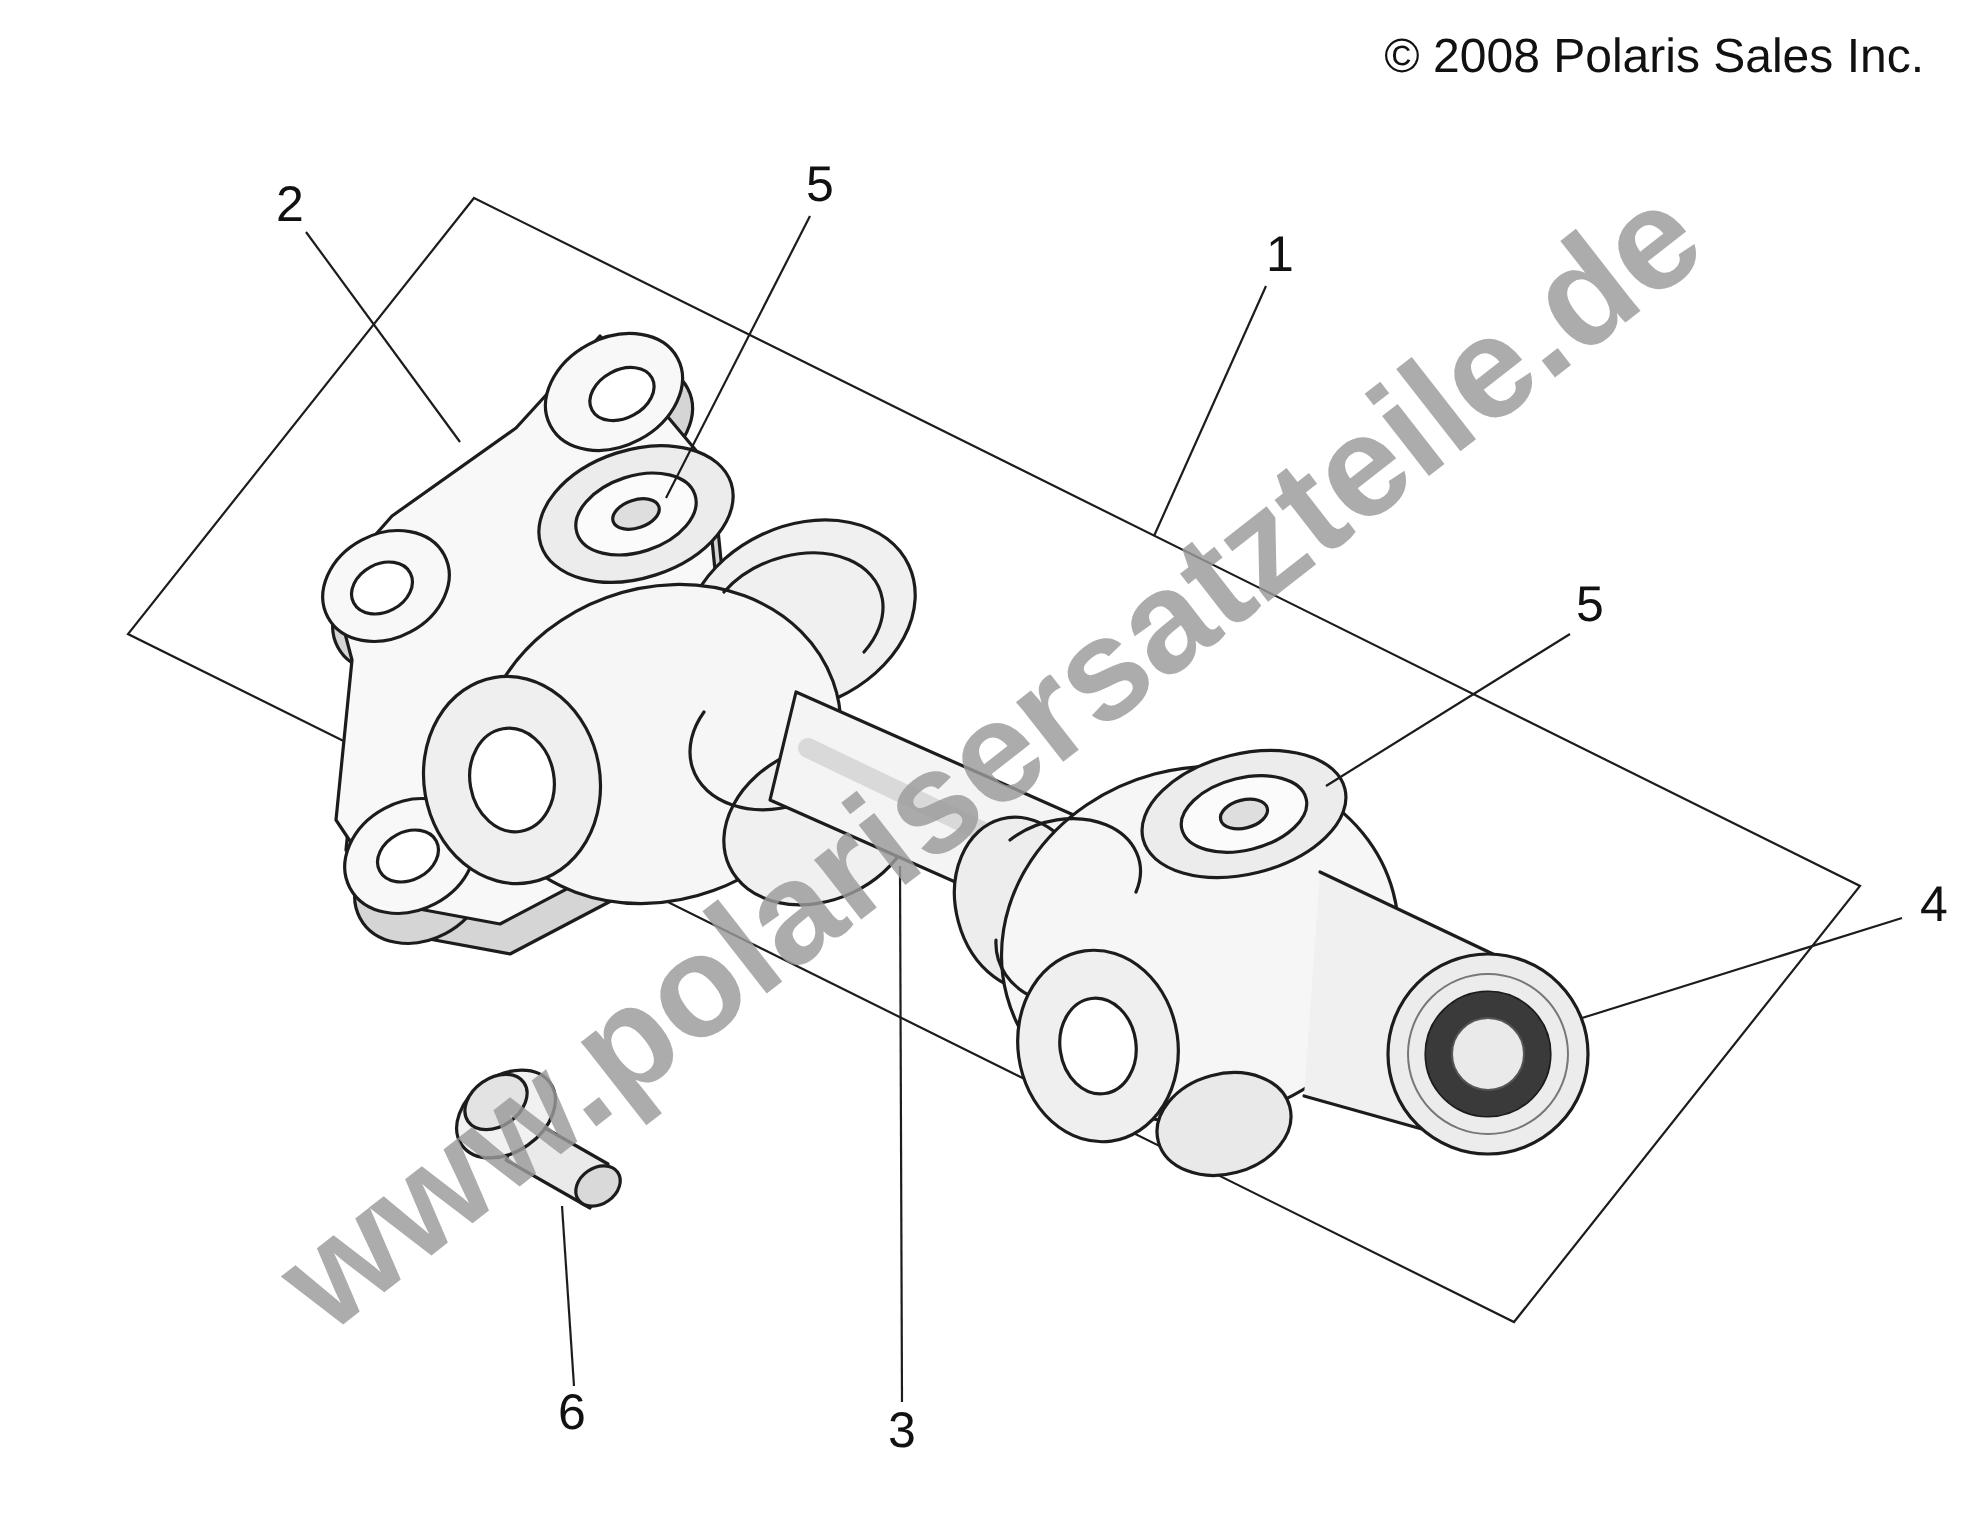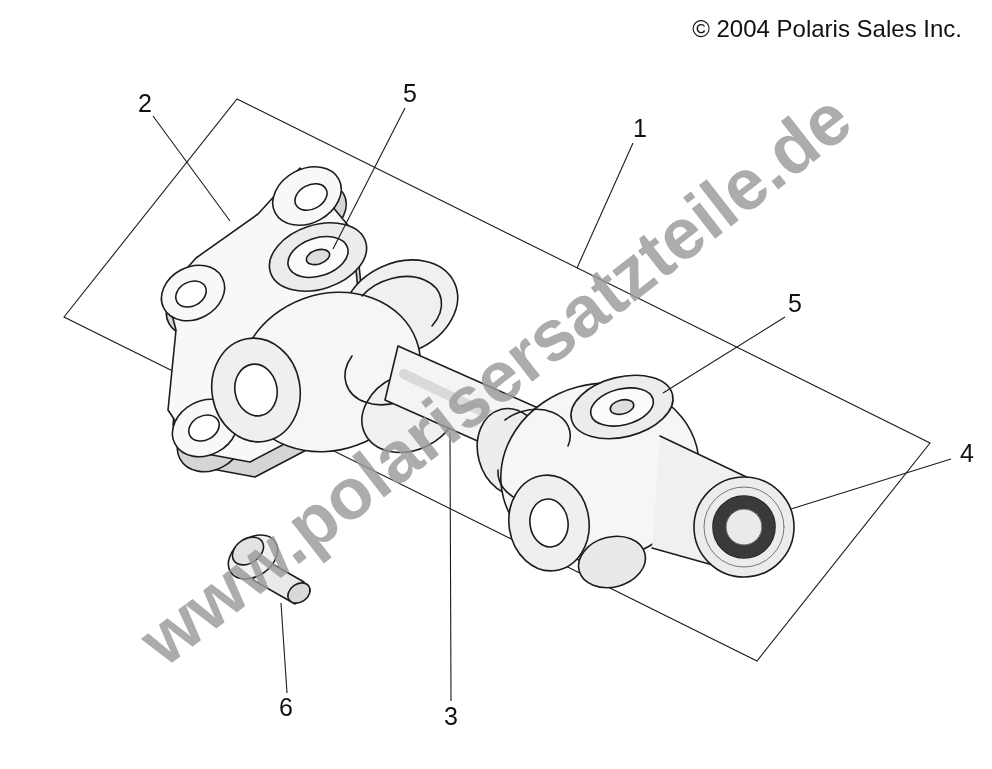--- a/index.html
+++ b/index.html
@@ -139,21 +139,21 @@
       <line x1="633" y1="143" x2="577" y2="268"></line>
       <line x1="785" y1="317" x2="663" y2="393"></line>
       <line x1="951" y1="459" x2="791" y2="509"></line>
       <line x1="287" y1="693" x2="281" y2="603"></line>
       <line x1="451" y1="701" x2="450" y2="433"></line>
     </g>
   </svg>
 
   <div class="watermark">www.polarisersatzteile.de</div>
 
-  <div class="copyright">© 2004 Polaris Sales Inc.</div>
+  <div class="copyright">© 2008 Polaris Sales Inc.</div>
 
   <div class="callout" style="left:145px; top:103px;">2</div>
   <div class="callout" style="left:410px; top:93px;">5</div>
   <div class="callout" style="left:640px; top:128px;">1</div>
   <div class="callout" style="left:795px; top:303px;">5</div>
   <div class="callout" style="left:967px; top:453px;">4</div>
   <div class="callout" style="left:286px; top:707px;">6</div>
   <div class="callout" style="left:451px; top:716px;">3</div>
 
 </div>

